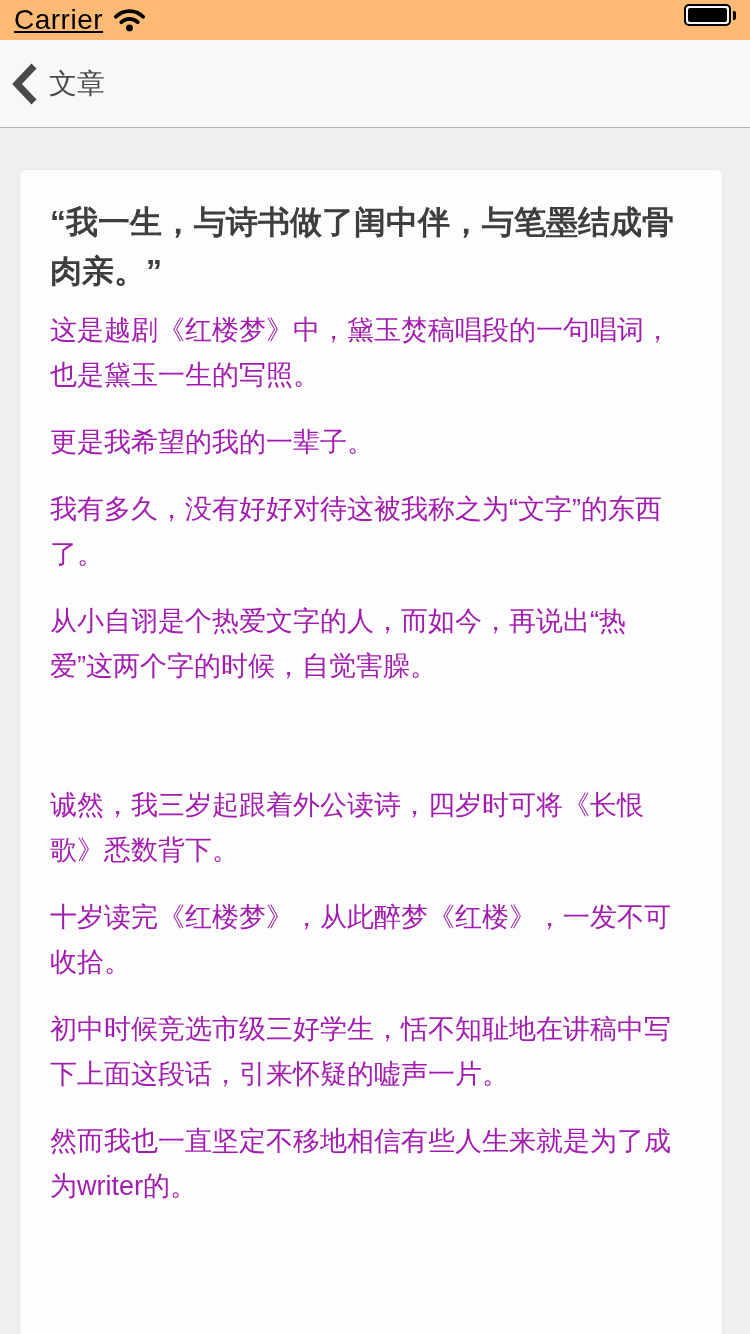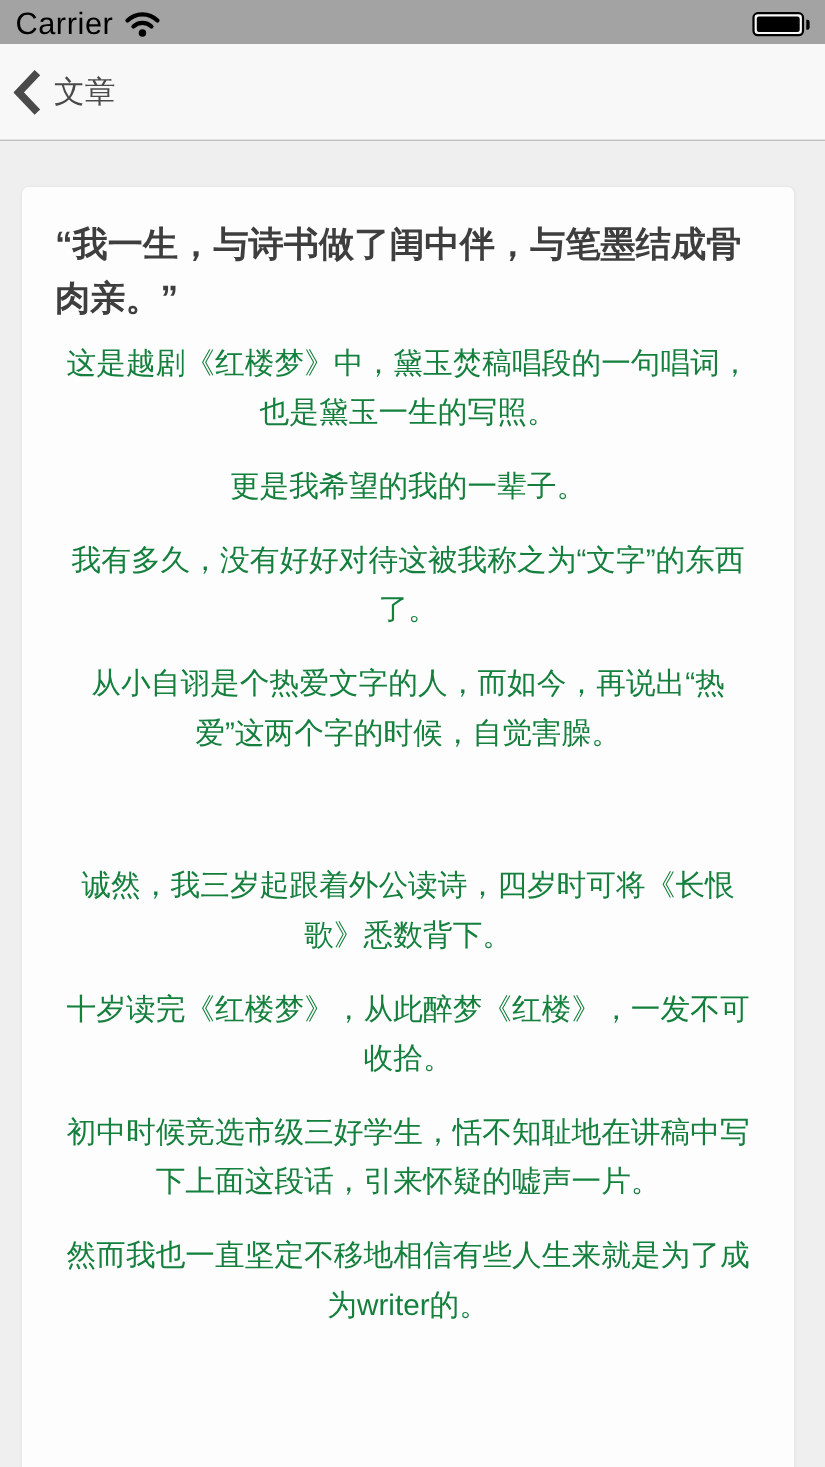--- a/index.html
+++ b/index.html
@@ -7,26 +7,27 @@
   body {
     font-family: "Liberation Sans", "DejaVu Sans", sans-serif;
     background: #efefef;
     overflow: hidden;
     position: relative;
   }
 
   
   .status-bar {
     height: 40px;
-    background: #a3a3a3;
+    background: #fdba74;
     position: relative;
     display: flex;
-    align-items: center;
+    align-items: flex-start;
     padding: 4px 14px 0 14px;
     color: #000;
+    text-decoration: underline;
   }
   .sb-left { display: flex; align-items: center; gap: 10px; }
   .sb-carrier { font-size: 28px; letter-spacing: 0.5px; }
   .wifi-svg { display: block; }
   .sb-time {
     position: absolute;
     left: 50%;
     transform: translateX(-50%);
     top: 8px;
     font-size: 33px;
@@ -95,26 +96,25 @@
     line-height: 49px;
     font-weight: 700;
     color: #3e3e3e;
     white-space: pre;
     margin: 0 0 12px 0;
     overflow: hidden;
   }
   .card p {
     font-size: 27px;
     line-height: 45px;
-    color: #15803d;
+    color: #a21caf;
     white-space: pre;
     margin: 0 0 22px 0;
     min-height: 45px;
     overflow: hidden;
-    text-align: center;
   }
   .card p.empty-line { min-height: 50px; }
 </style>
 </head>
 <body>
 
 <div class="screen">
 
   <div class="status-bar">
     <div class="sb-left">

